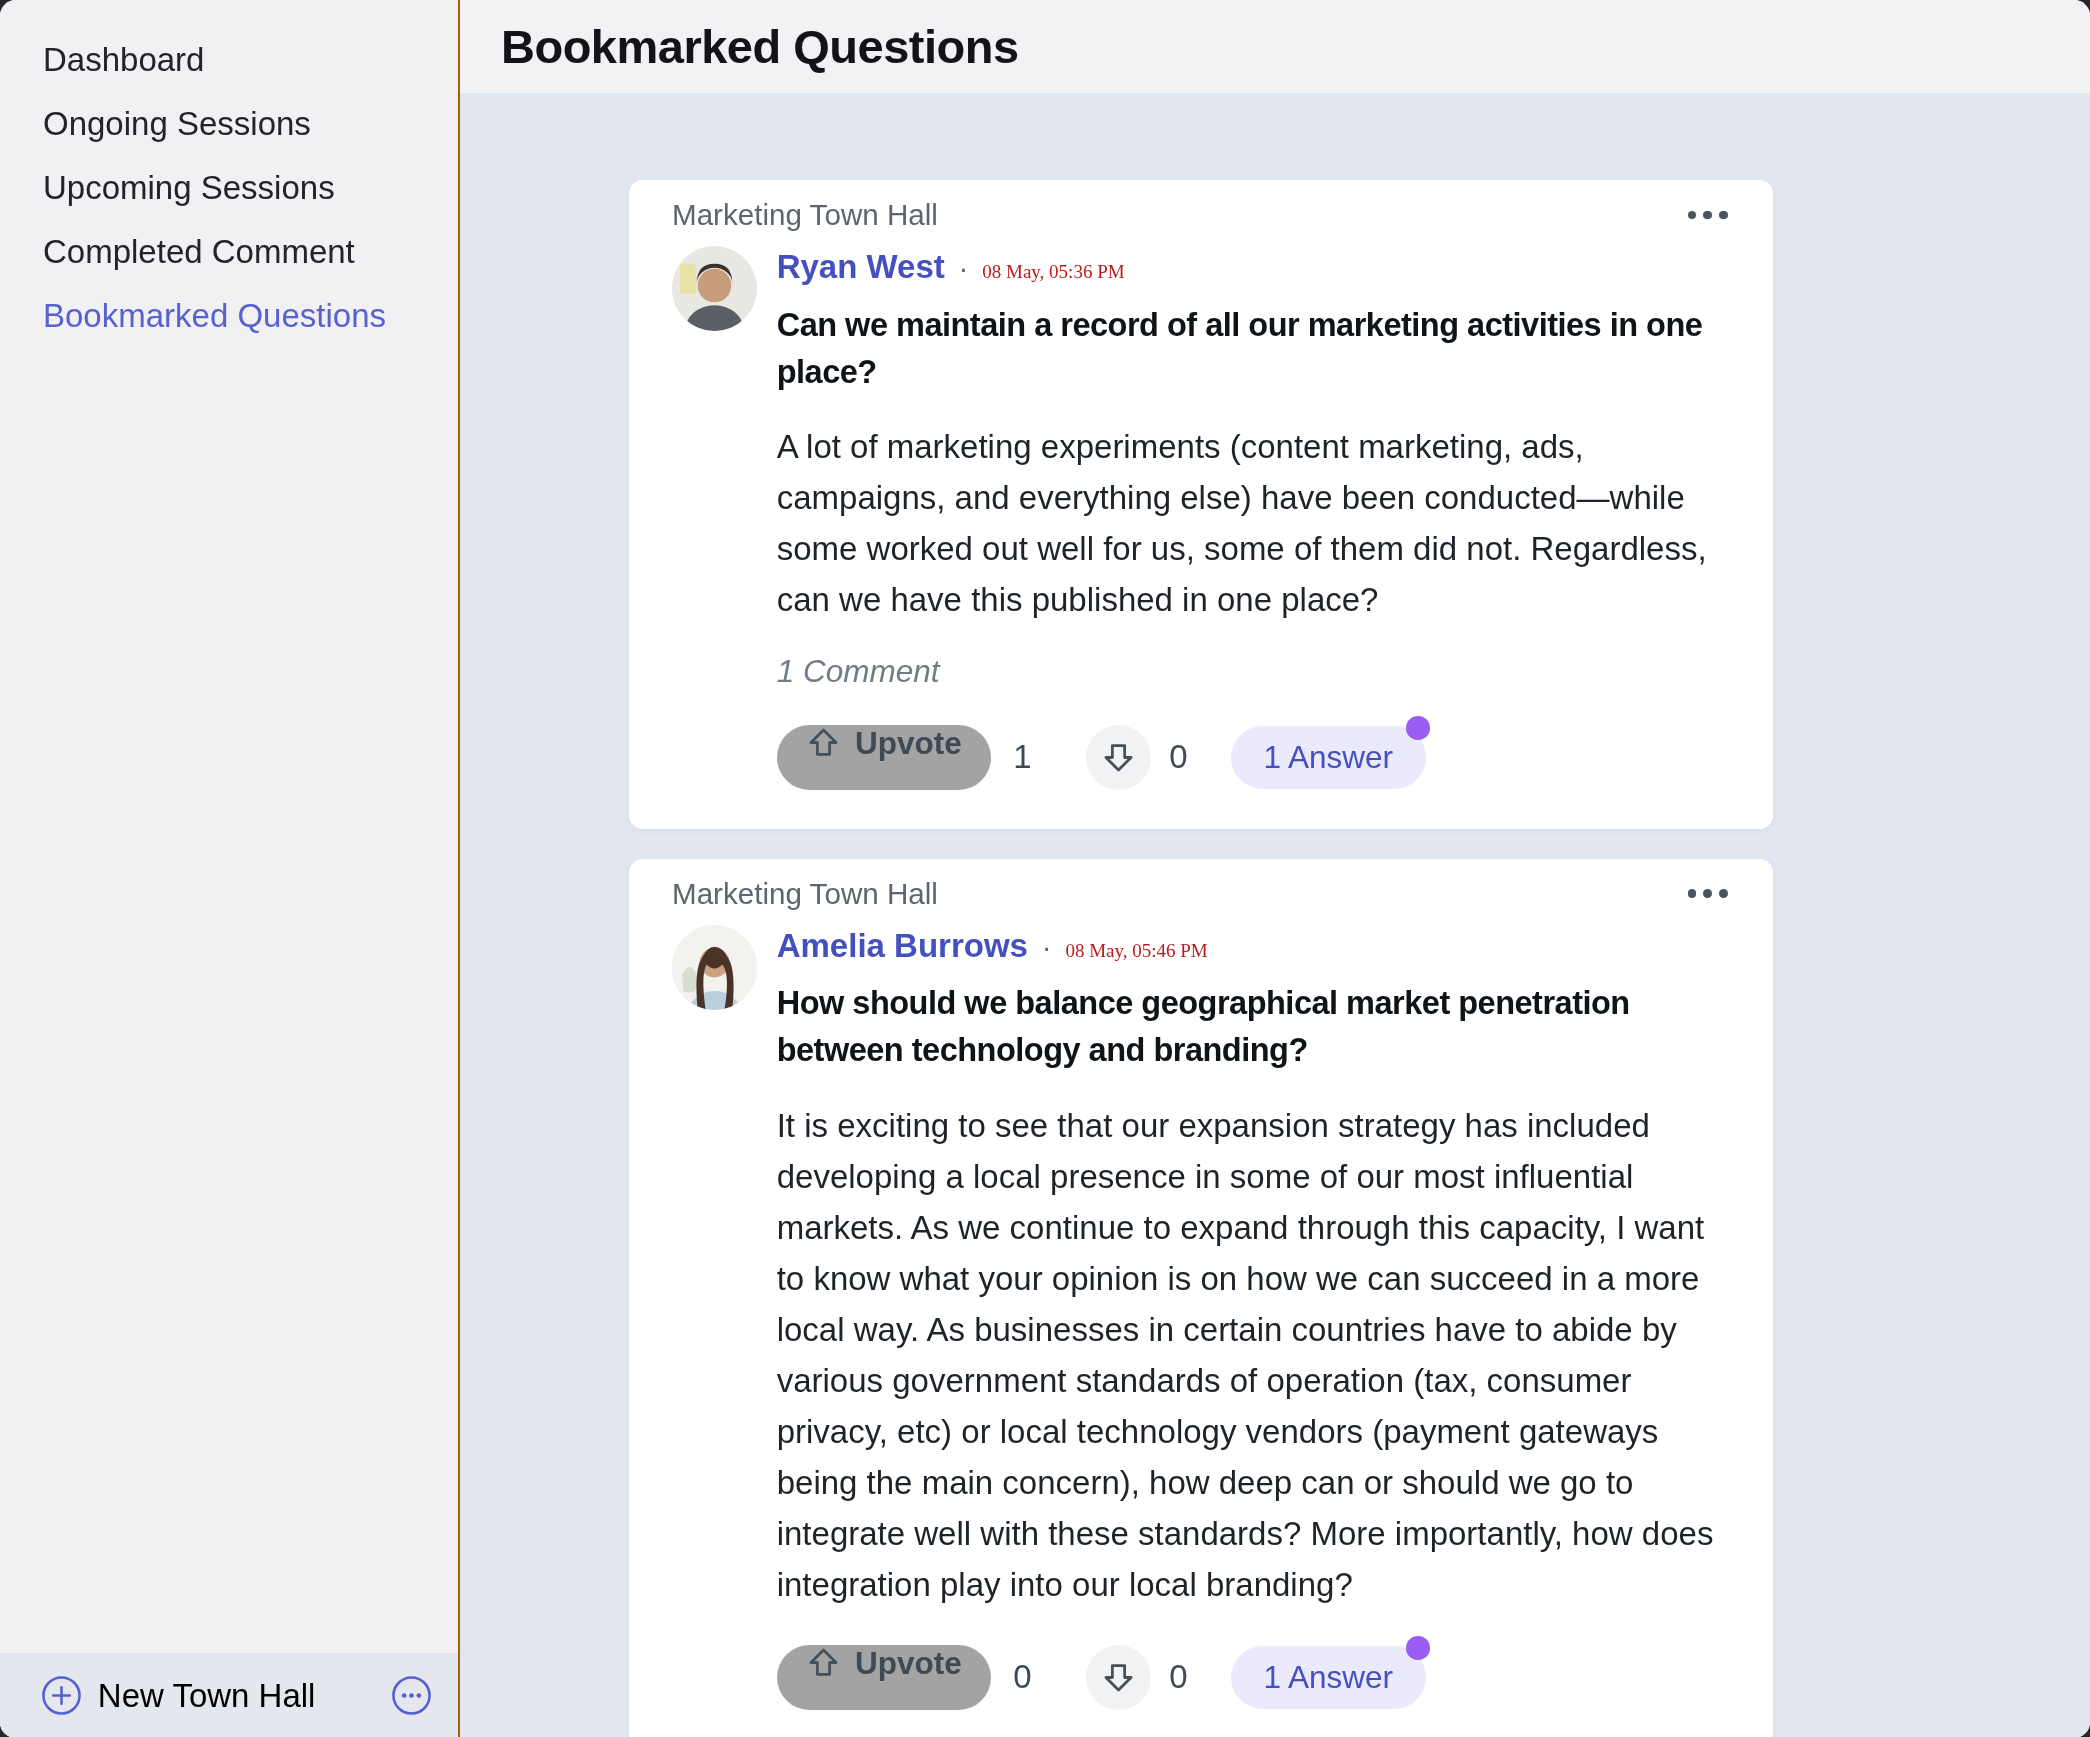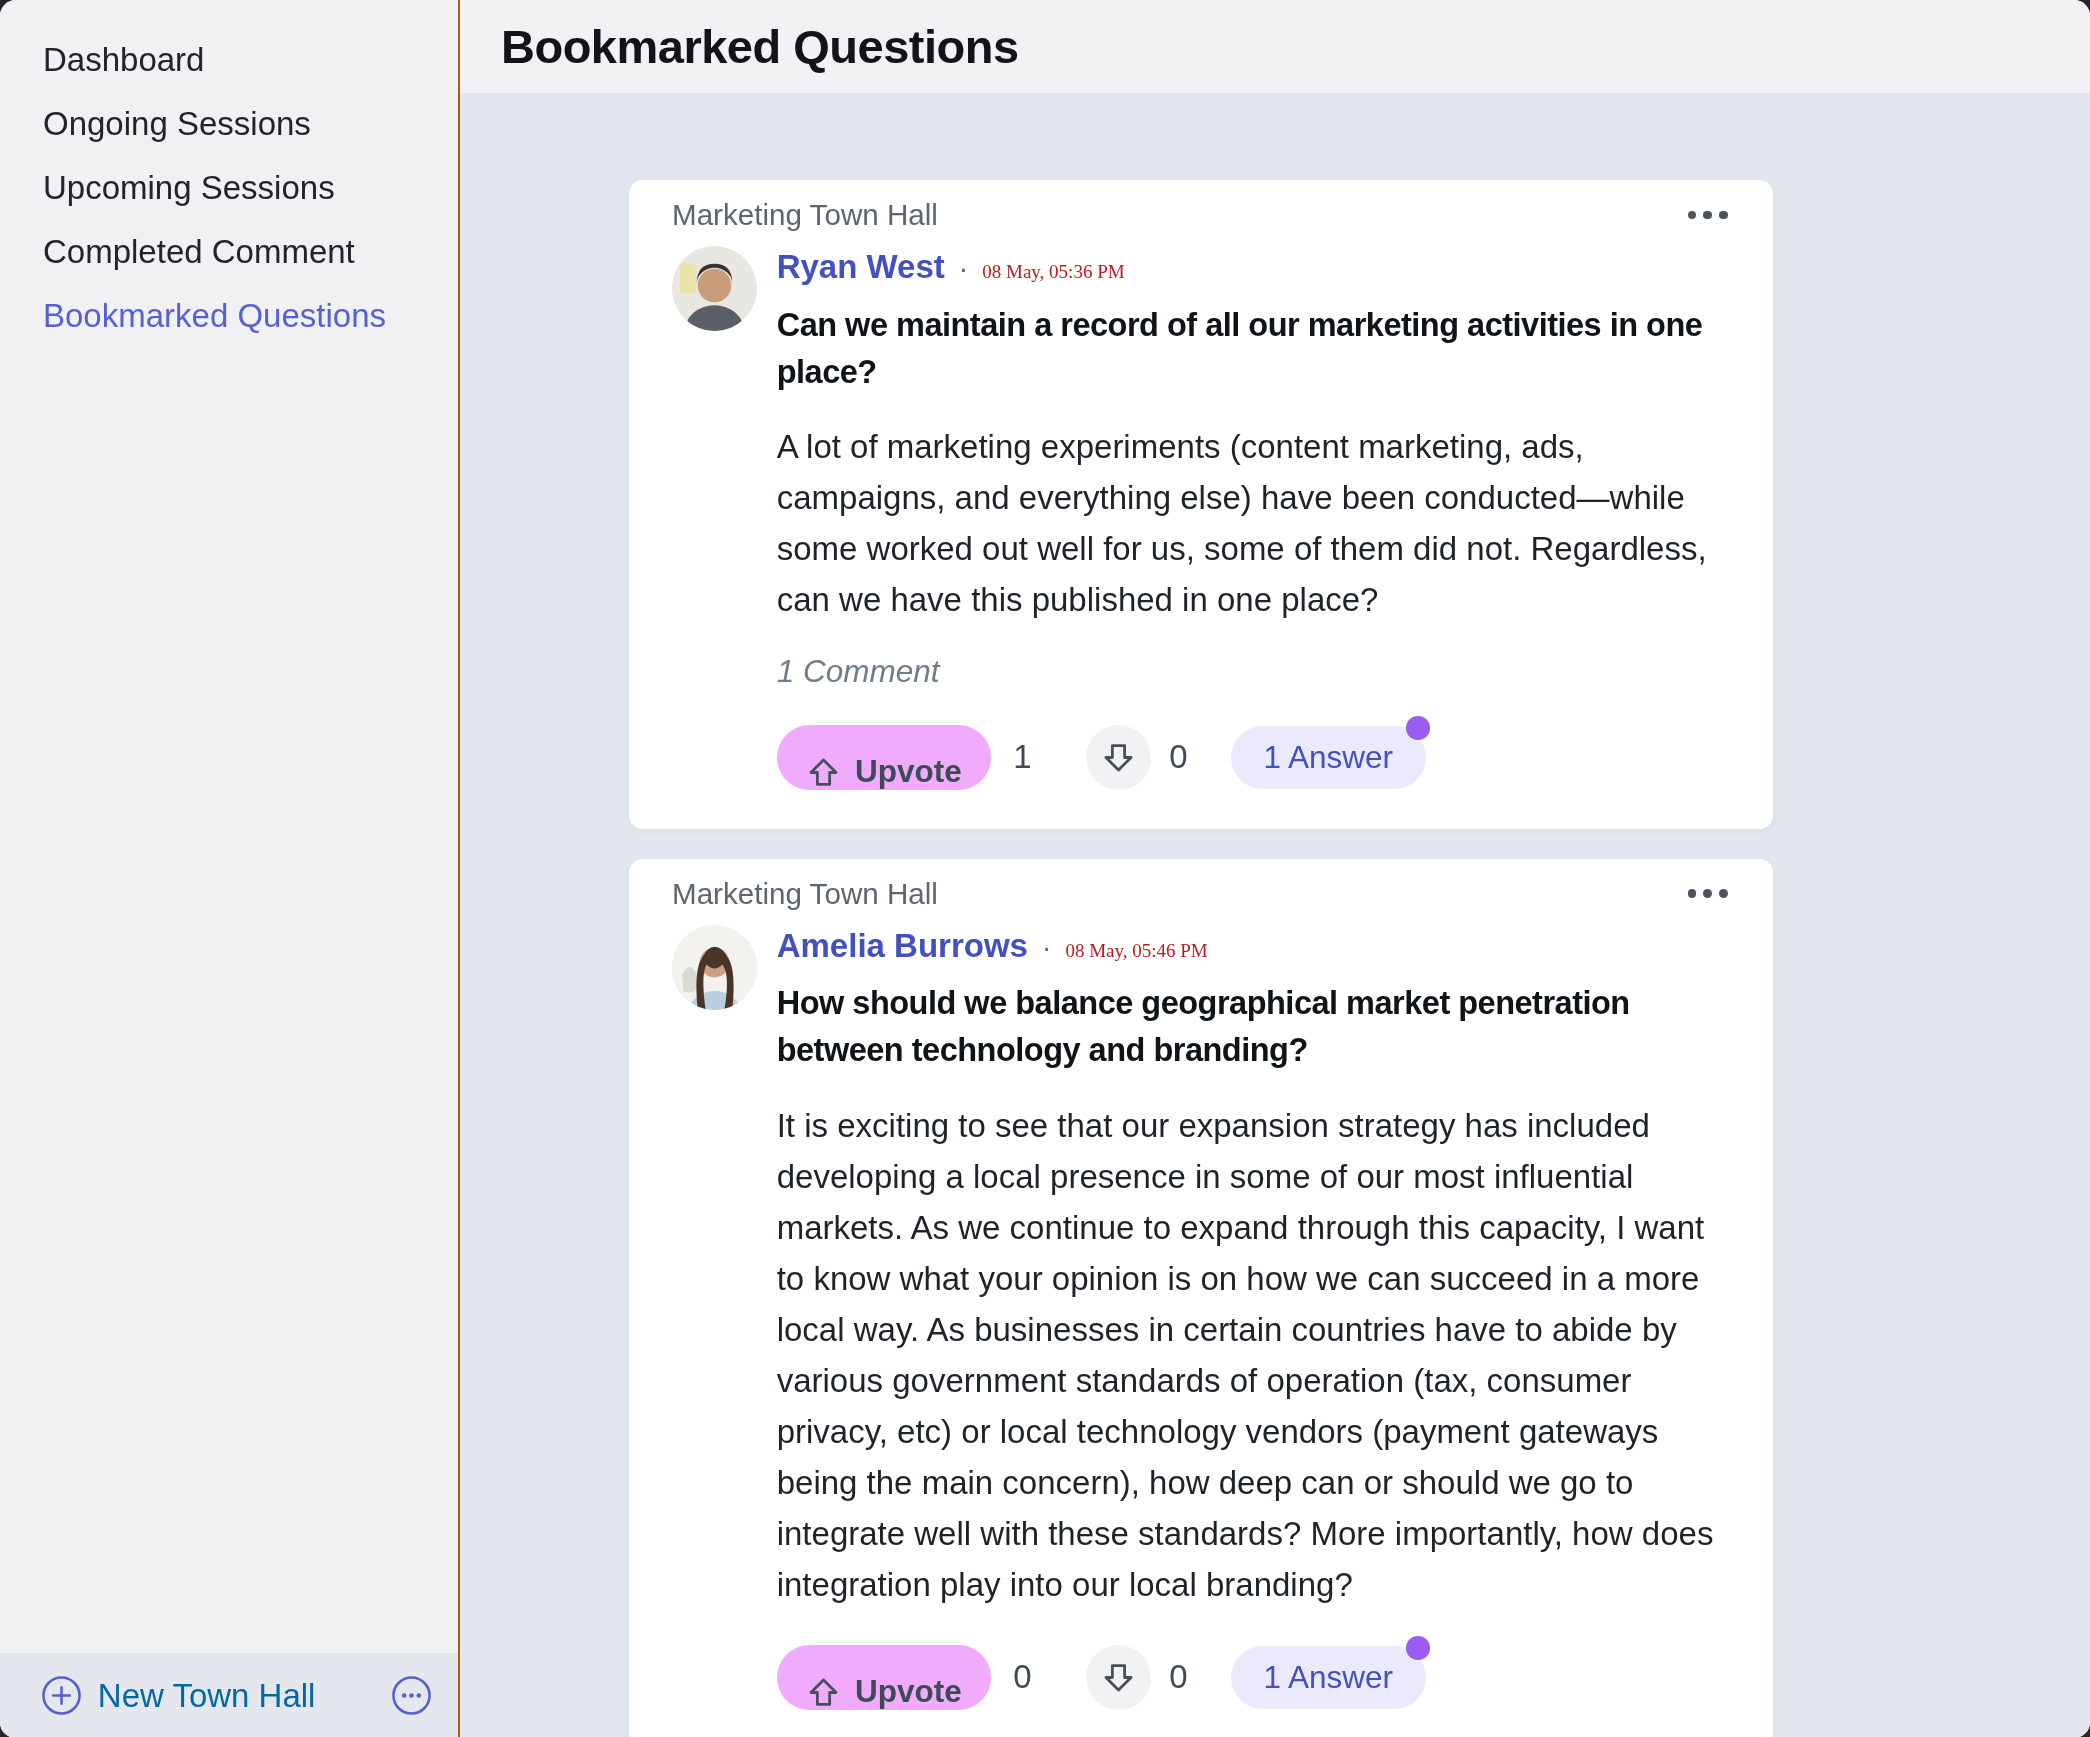--- a/index.html
+++ b/index.html
@@ -9,21 +9,21 @@
     border-radius:15.8px;background:#f2f2f4;
     font-family:"Liberation Sans", sans-serif;
     -webkit-font-smoothing:antialiased;
   }
   
   .sidebar{width:460px;flex-shrink:0;background:#f1f1f4;display:flex;flex-direction:column;border-right:2px solid #a16207;}
   .nav{flex:1;padding:27.6px 0 0 43px;}
   .nav-item{font-size:33px;color:#23232b;height:64px;line-height:64px;cursor:pointer;white-space:nowrap;}
   .nav-item.active{color:#5761cf;}
   .sidebar-footer{height:85px;background:#e4e7ee;display:flex;align-items:center;padding:0 25.6px 0 41px;}
-  .new-town-hall{display:flex;align-items:center;gap:15.8px;color:#0369a1;font-size:33px;cursor:pointer;flex:1;}
+  .new-town-hall{display:flex;align-items:center;gap:15.8px;color:#000000;font-size:33px;cursor:pointer;flex:1;}
   .icon-circle-plus,.icon-circle-ellipsis{width:41px;height:41px;flex-shrink:0;}
   
   .right{flex:1;display:flex;flex-direction:column;min-width:0;}
   .topbar{height:93px;flex-shrink:0;background:#f2f2f4;display:flex;align-items:center;padding-left:41px;}
   .page-title{font-size:47px;font-weight:800;color:#141418;letter-spacing:-0.5px;}
   .main{flex:1;background:#e2e6ee;overflow:hidden;padding:87px 0 0 169px;}
   
   .card{width:1144px;background:#ffffff;border-radius:13.8px;padding:18px 43px 39px 43px;margin-bottom:29.6px;box-shadow:0 2px 7.9px rgba(40,50,90,.04);}
   .card-top{display:flex;align-items:center;justify-content:space-between;}
   .card-topic{font-size:29.6px;color:#5d6570;}
@@ -34,21 +34,21 @@
   .avatar svg{display:block;}
   .content{flex:1;min-width:0;padding-top:2px;}
   .byline{display:flex;align-items:baseline;gap:13.8px;}
   .author{font-size:33px;font-weight:700;color:#4450bd;cursor:pointer;}
   .sep{font-size:29.6px;color:#5d6570;}
   .timestamp{font-size:19px;color:#b91c1c;font-family:Liberation Serif, serif;}
   .question{font-size:32.5px;font-weight:700;color:#0f1419;line-height:47px;margin-top:15.8px;letter-spacing:-0.5px;}
   .body-text{font-size:33px;color:#1d2329;line-height:51px;margin-top:25.6px;}
   .comments{font-size:31.5px;font-style:italic;color:#707c88;margin-top:27.6px;}
   .actions{display:flex;align-items:center;margin-top:35px;}
-  .upvote-btn{display:flex;align-items:flex-end;gap:13.8px;background:#f0abfc;border:none;border-radius:33px;height:65px;padding:0 29.6px;cursor:pointer;}
+  .upvote-btn{display:flex;align-items:flex-start;gap:13.8px;background:#a3a3a3;border:none;border-radius:33px;height:65px;padding:0 29.6px;cursor:pointer;}
   .upvote-label{font-size:31.5px;font-weight:700;color:#3e4a55;font-family:"Liberation Sans", sans-serif;}
   .vote-count{font-size:33px;color:#3e4a55;margin-left:21.7px;}
   .downvote-btn{width:65px;height:65px;border-radius:50%;background:#f2f2f5;border:none;display:flex;align-items:center;justify-content:center;margin-left:55px;cursor:pointer;}
   .down-count{margin-left:17.7px;}
   .answer-btn{position:relative;margin-left:43px;background:#eaeafc;color:#4450bd;font-size:31.5px;height:63px;padding:0 33px;border:none;border-radius:31.5px;display:flex;align-items:center;cursor:pointer;font-family:"Liberation Sans", sans-serif;}
   .answer-dot{position:absolute;top:-9.9px;right:-3.9px;width:23.6px;height:23.6px;border-radius:50%;background:#9a5cf2;}
   .arrow-icon{display:block;}
 </style>
 </head>
 <body>

